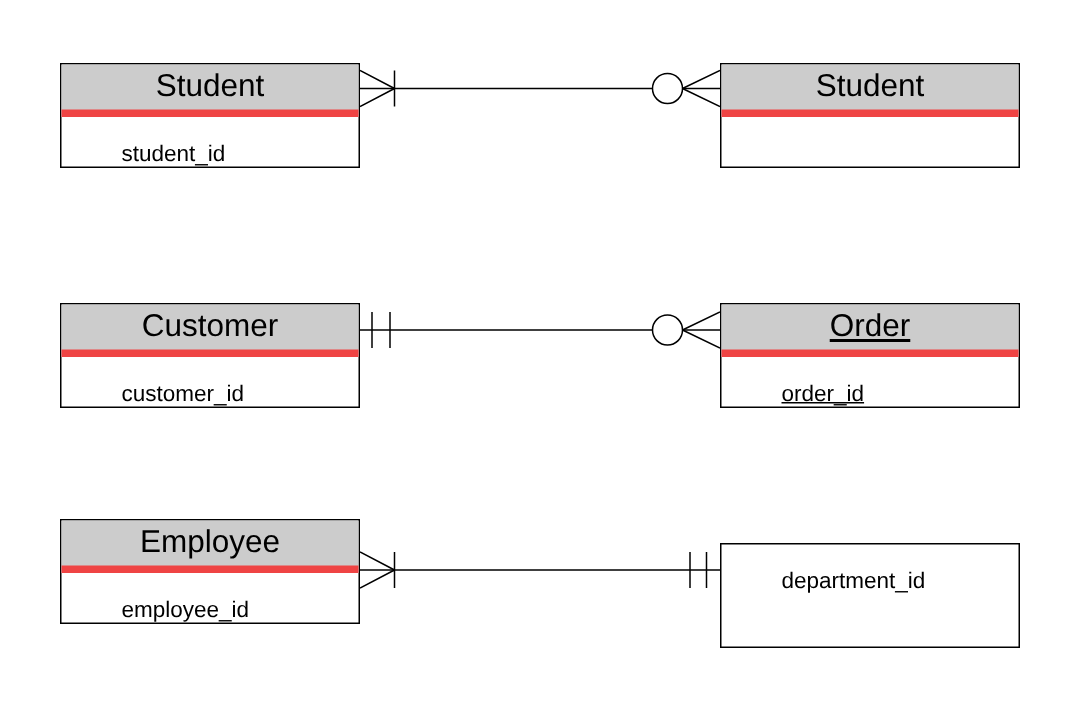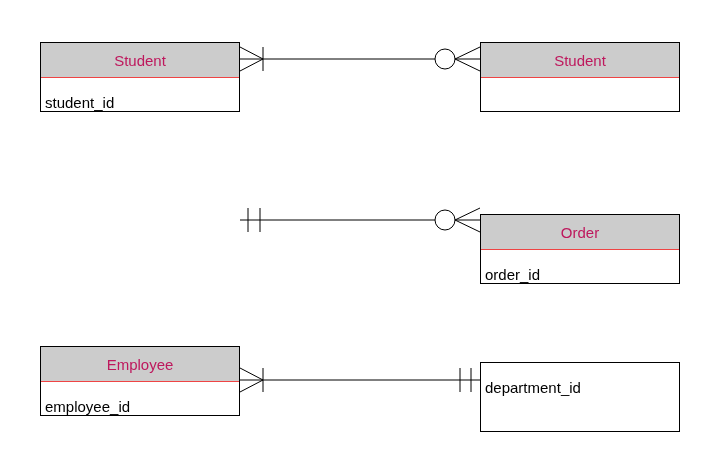--- a/index.html
+++ b/index.html
@@ -20,38 +20,39 @@
     width: 200px;
     height: 70px;
     box-sizing: border-box;
     border: 1px solid #000000;
     background: #ffffff;
   }
   .entity-header {
     box-sizing: border-box;
     height: 35px;
     background: #cccccc;
-    border-bottom: 1px solid #ef4444;
+    border-bottom: 5px solid #ef4444;
     display: flex;
     align-items: center;
     justify-content: center;
-    font-size: 15px;
-    color: #be185d;
+    font-size: 21px;
+    color: #000000;
     white-space: nowrap;
   }
   .entity-body {
     box-sizing: border-box;
     height: 48px;
     display: flex;
     align-items: center;
     justify-content: flex-start;
     padding-left: 4px;
     font-size: 15px;
     color: #000000;
     white-space: nowrap;
+    margin-left: 36px;
   }
   .connector {
     position: absolute;
     left: 240px;
     width: 240px;
     height: 44px;
   }
   .connector svg { display: block; }
 </style>
 </head>
@@ -70,31 +71,35 @@
       <path d="M23,22 L0,10 M23,22 L0,34 M23,10 L23,34" stroke="#000" stroke-width="1" fill="none"></path>
       <circle cx="205" cy="22" r="10" stroke="#000" stroke-width="1" fill="#ffffff"></circle>
       <path d="M215,22 L240,10 M215,22 L240,34" stroke="#000" stroke-width="1" fill="none"></path>
     </svg>
   </div>
 
   <div class="entity" style="left:480px; top:42px;">
     <div class="entity-header">Student</div>
   </div>
 
+  <div class="entity" style="left:40px; top:202px;">
+    <div class="entity-header">Customer</div>
+    <div class="entity-body">customer_id</div>
+  </div>
 
   <div class="connector" style="top:198px;">
     <svg width="240" height="44" viewBox="0 0 240 44">
       <line x1="0" y1="22" x2="240" y2="22" stroke="#000" stroke-width="1"></line>
       <path d="M8,10 L8,34 M20,10 L20,34" stroke="#000" stroke-width="1" fill="none"></path>
       <circle cx="205" cy="22" r="10" stroke="#000" stroke-width="1" fill="#ffffff"></circle>
       <path d="M215,22 L240,10 M215,22 L240,34" stroke="#000" stroke-width="1" fill="none"></path>
     </svg>
   </div>
 
-  <div class="entity" style="left:480px; top:214px;">
+  <div class="entity" style="left:480px; top:202px;text-decoration:underline;">
     <div class="entity-header">Order</div>
     <div class="entity-body">order_id</div>
   </div>
 
   <div class="entity" style="left:40px; top:346px;">
     <div class="entity-header">Employee</div>
     <div class="entity-body">employee_id</div>
   </div>
 
   <div class="connector" style="top:358px;">

